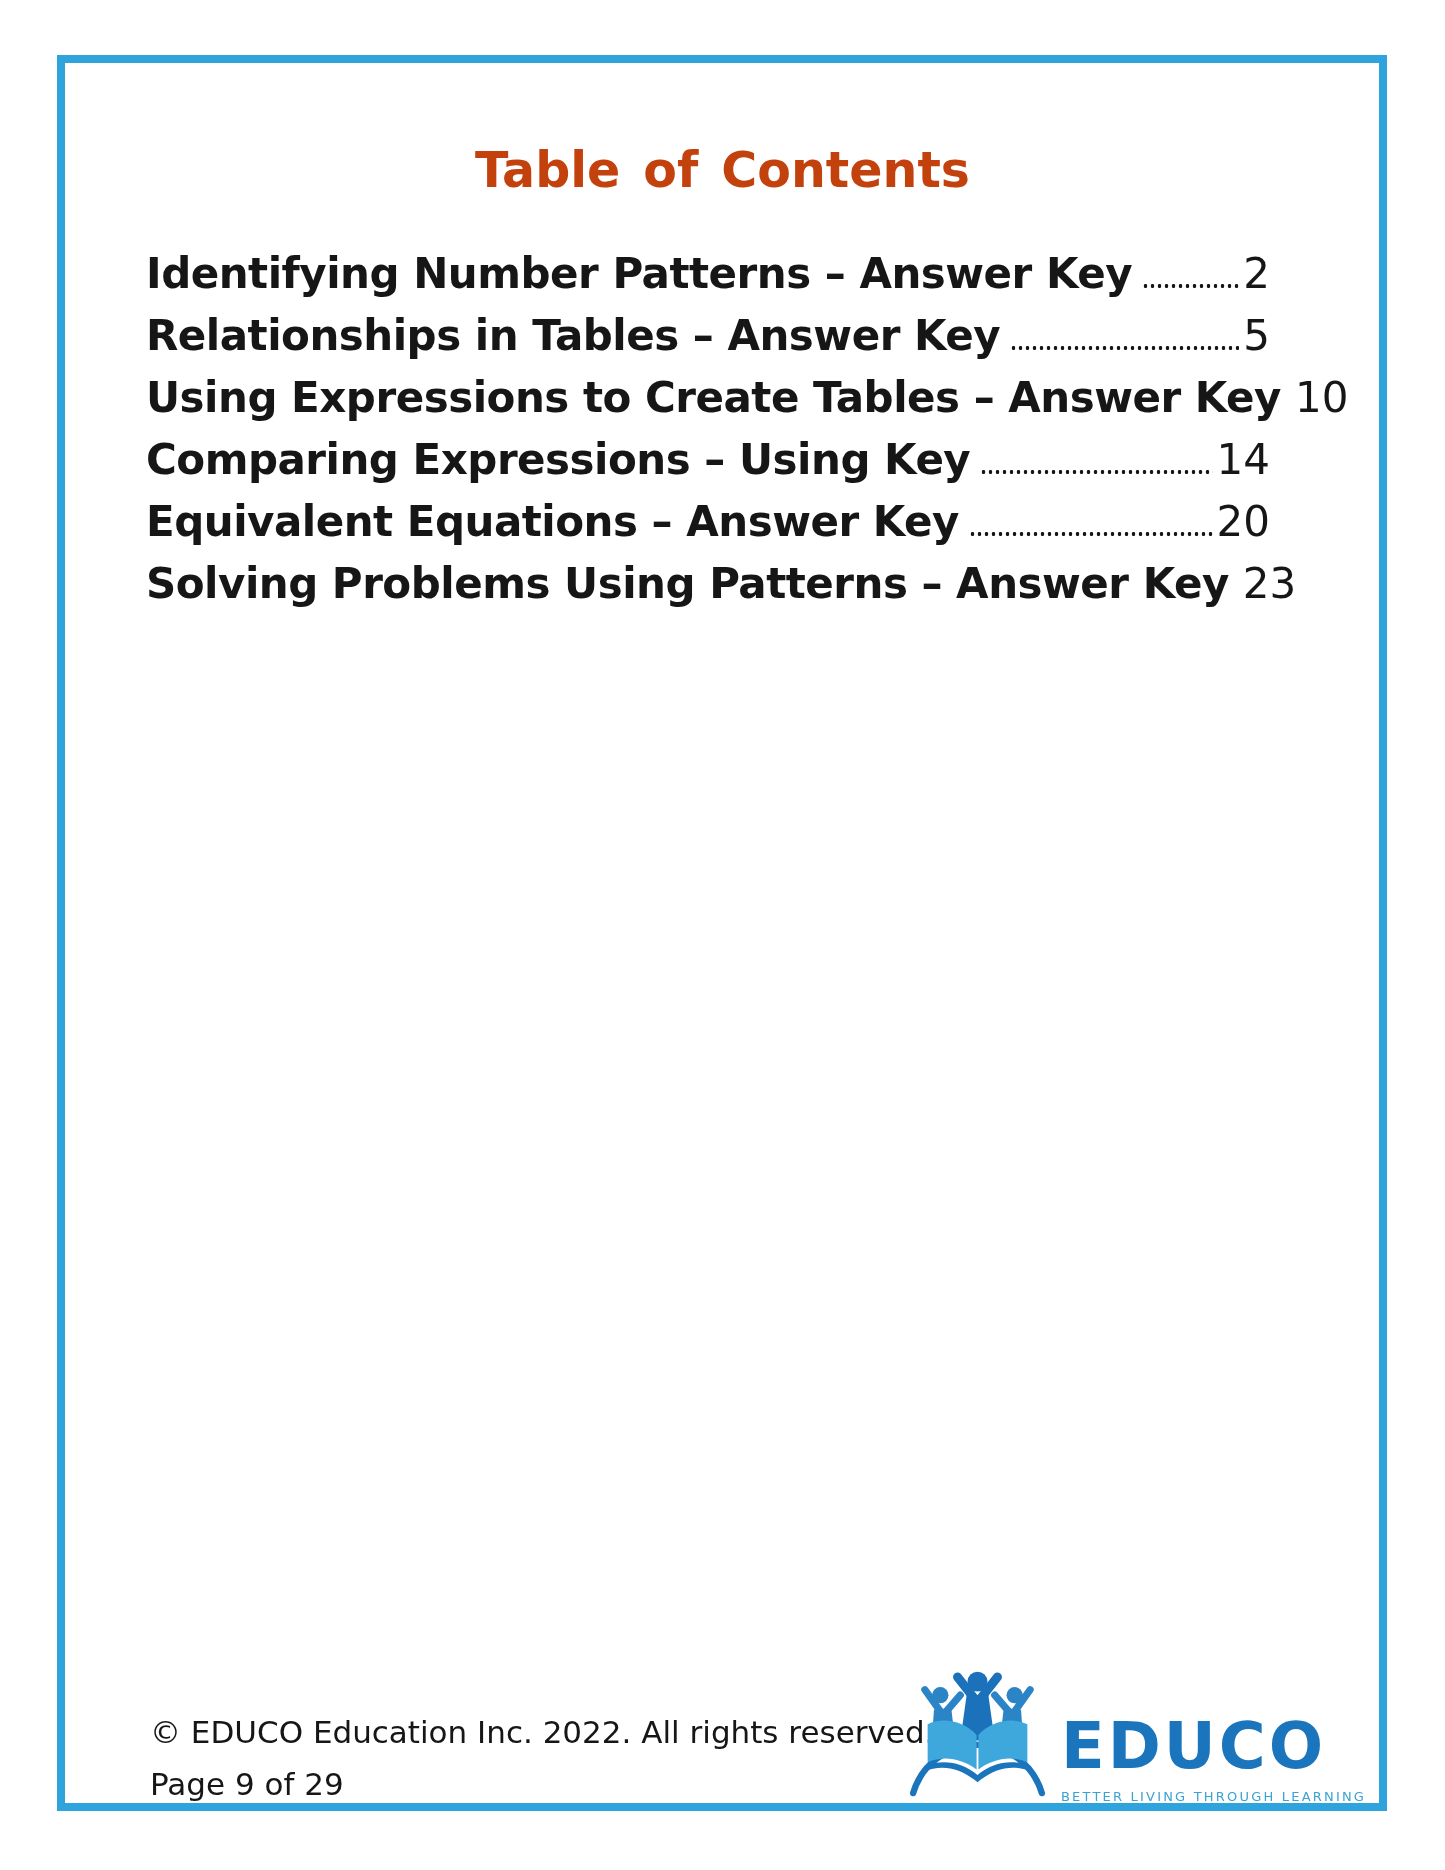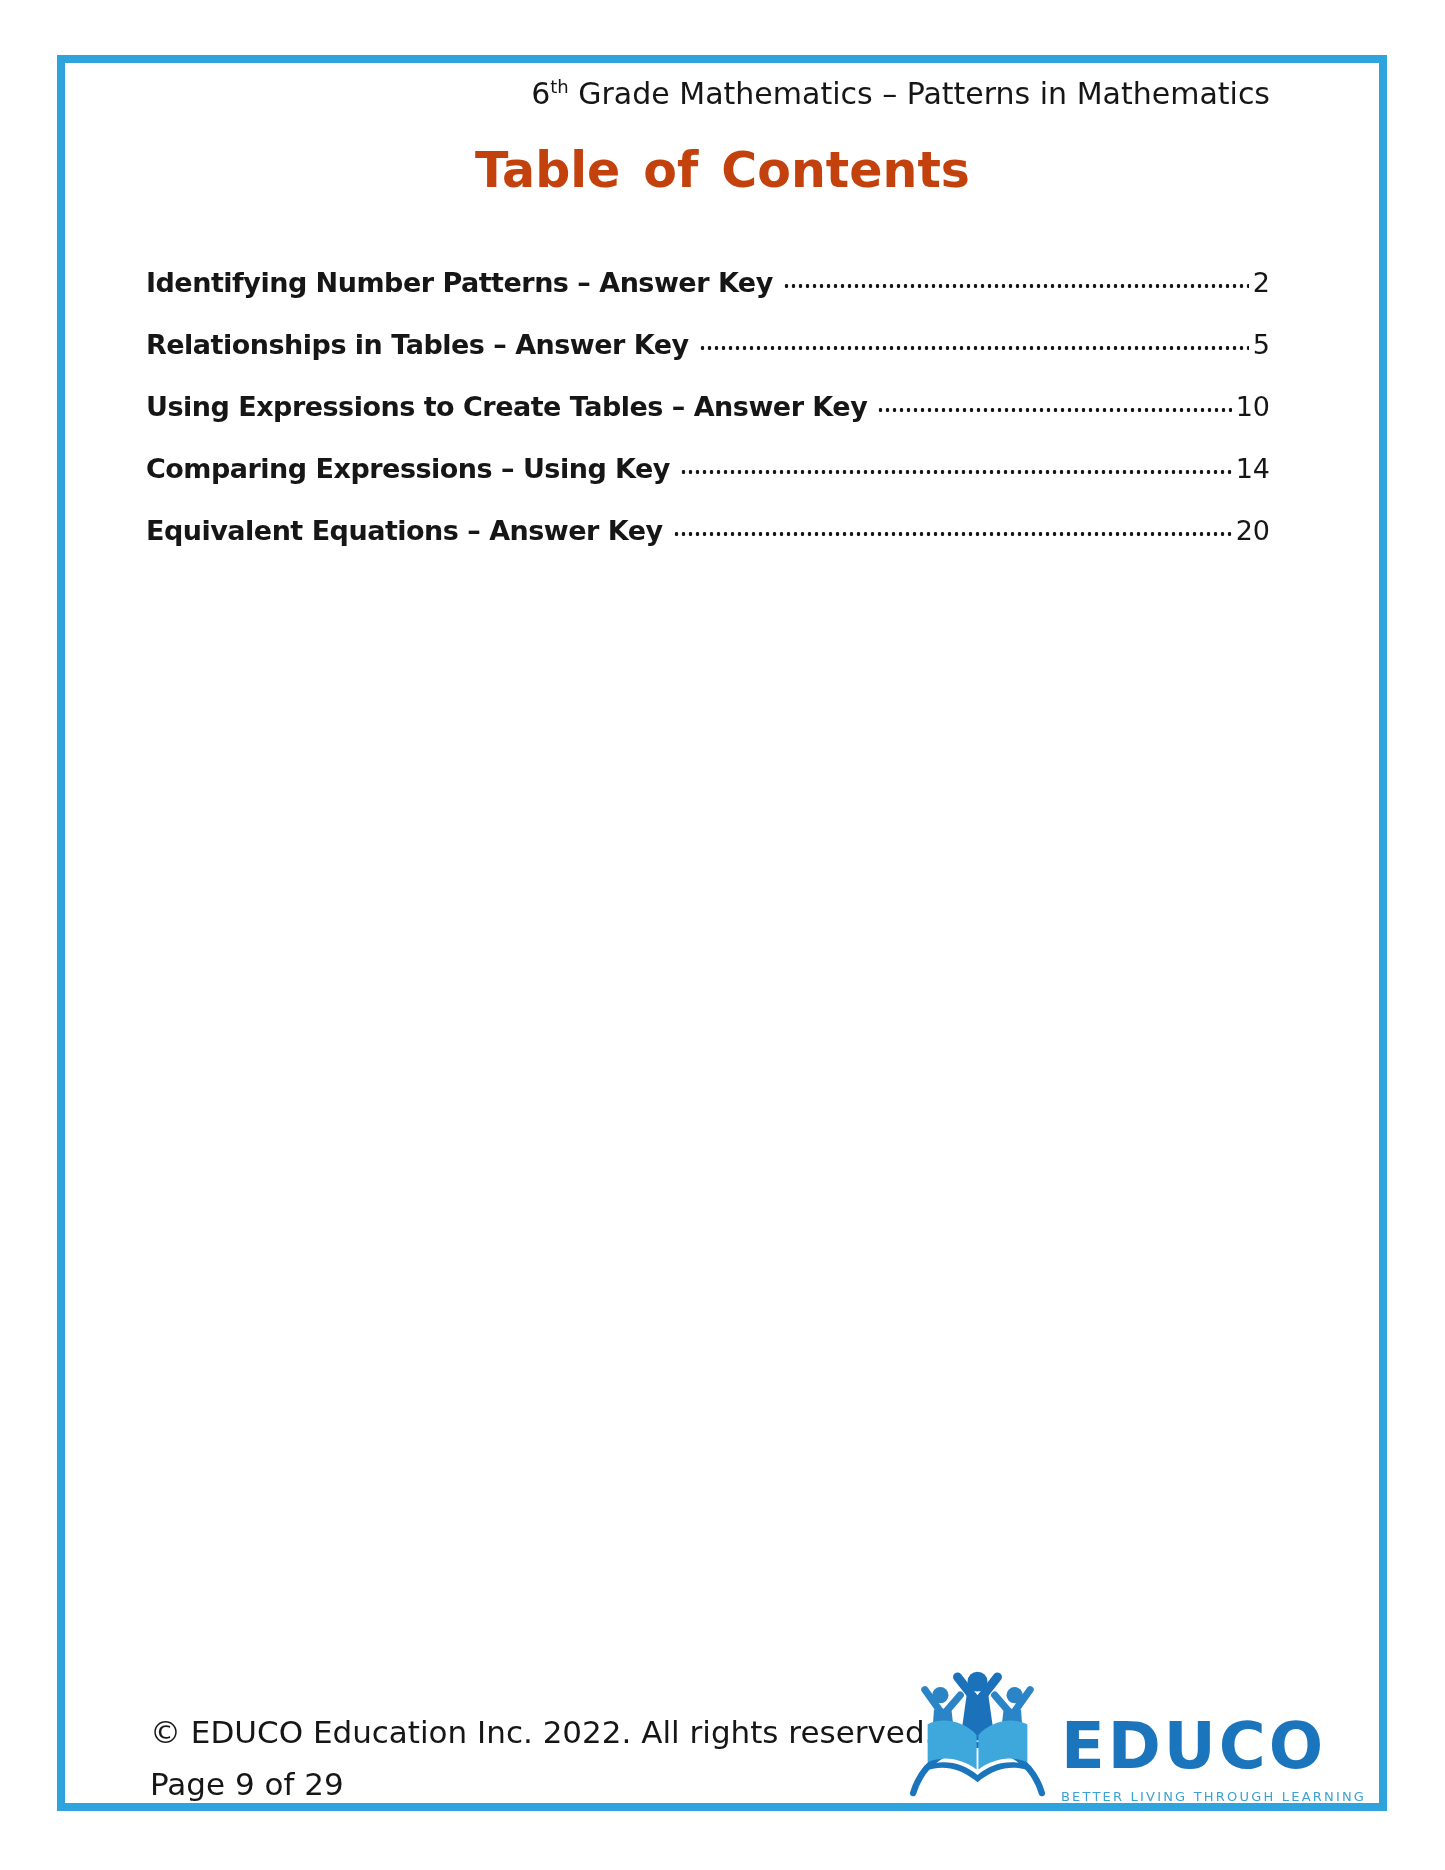--- a/index.html
+++ b/index.html
@@ -41,21 +41,21 @@
   }
   .toc {
     position: absolute;
     left: 146px; top: 236px;
     width: 1124px;
   }
   .toc-row {
     display: flex;
     align-items: flex-end;
     height: 62px;
-    font-size: 27px;
+    font-size: 42px;
     cursor: pointer;
   }
   .toc-label {
     font-weight: bold;
     white-space: nowrap;
     letter-spacing: -0.5px;
   }
   .toc-leader {
     flex: 1;
     align-self: flex-end;
@@ -103,23 +103,20 @@
     font-weight: 500;
   }
 </style>
 </head>
 <body>
 
 <div class="page">
 
   <div class="frame"></div>
 
-  <div class="header">
-    <span><span>6</span><sup>th</sup><span> Grade Mathematics – Patterns in Mathematics</span></span>
-  </div>
 
   <h1 class="toc-title">Table of Contents</h1>
 
   <div class="toc">
       <div class="toc-row">
       <span class="toc-label">Identifying Number Patterns – Answer Key</span>
       <span class="toc-leader"></span>
       <span class="toc-page">2</span>
     </div>
       <div class="toc-row">
@@ -134,20 +131,25 @@
     </div>
       <div class="toc-row">
       <span class="toc-label">Comparing Expressions – Using Key</span>
       <span class="toc-leader"></span>
       <span class="toc-page">14</span>
     </div>
       <div class="toc-row">
       <span class="toc-label">Equivalent Equations – Answer Key</span>
       <span class="toc-leader"></span>
       <span class="toc-page">20</span>
+    </div>
+      <div class="toc-row">
+      <span class="toc-label">Solving Problems Using Patterns – Answer Key</span>
+      <span class="toc-leader"></span>
+      <span class="toc-page">23</span>
     </div>
     </div>
 
   <div class="footer-copy">© EDUCO Education Inc. 2022. All rights reserved.</div>
   <div class="footer-page">Page 9 of 29</div>
 
   <div class="logo">
     <svg class="logo-icon" viewBox="0 0 170 150" xmlns="http://www.w3.org/2000/svg">
 
       <path d="M14 138 A 74 74 0 0 1 156 138" fill="none" stroke="#1B75BC" stroke-width="7" stroke-linecap="round"></path>

